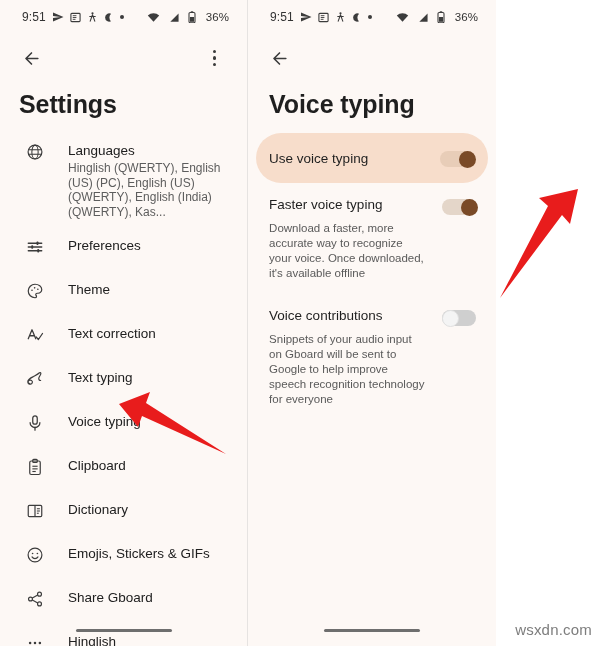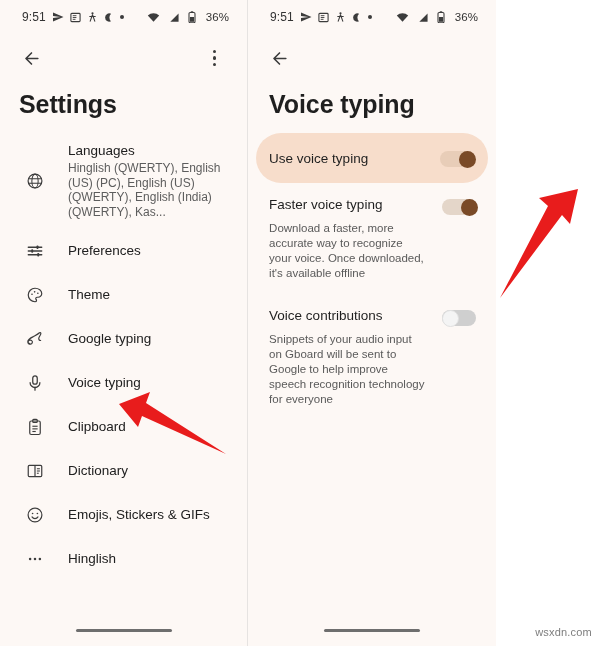--- a/index.html
+++ b/index.html
@@ -83,21 +83,21 @@
     padding: 8px 0 14px 19px;
     font-weight: 700;
     letter-spacing: -0.1px;
   }
   .right .page-title { padding-left: 21px; }
 
   
   .list { padding: 0; }
   .row {
     display: flex;
-    align-items: center;
+    align-items: flex-start;
     padding: 9px 14px 9px 20px;
     min-height: 26px;
     cursor: pointer;
   }
   .row-icon {
     width: 30px;
     min-width: 30px;
     display: flex;
     justify-content: center;
     align-items: flex-start;
@@ -191,21 +191,21 @@
     pointer-events: none;
   }
   #arrow-left { left: 116px; top: 382px; }
   #arrow-right { left: 492px; top: 186px; }
 
   
   .watermark {
     position: absolute;
     right: 8px;
     bottom: 8px;
-    font-size: 11px;
+    font-size: 15px;
     color: #7d7d7d;
     letter-spacing: .2px;
   }
 </style>
 </head>
 <body>
 
 <div class="screens">
 
   <div class="phone left">
@@ -324,29 +324,40 @@
               <circle cx="8" cy="11" r="1.1" fill="#3c3c3c"></circle>
               <circle cx="11.5" cy="7.8" r="1.1" fill="#3c3c3c"></circle>
               <circle cx="15.8" cy="9.6" r="1.1" fill="#3c3c3c"></circle>
             </svg>
         </div>
         <div class="row-text">
           <div class="row-title">Theme</div>
         </div>
       </div>
 
+      <div class="row">
+        <div class="row-icon">
+          <svg width="18" height="18" viewBox="0 0 24 24">
+              <path d="M3 17 L8 5 L13 17 M5 13 H11" fill="none" stroke="#3c3c3c" stroke-width="1.7" stroke-linecap="round" stroke-linejoin="round"></path>
+              <path d="M13.5 14.5 L16.5 18 L22 10" fill="none" stroke="#3c3c3c" stroke-width="1.7" stroke-linecap="round" stroke-linejoin="round"></path>
+            </svg>
+        </div>
+        <div class="row-text">
+          <div class="row-title">Text correction</div>
+        </div>
+      </div>
 
       <div class="row">
         <div class="row-icon">
           <svg width="18" height="18" viewBox="0 0 24 24">
               <path d="M5 18c-1.6 0-2.6-1.3-2-2.8.7-1.7 3.2-2.2 4.6-1 1.6 1.3.9 4-1.2 4.6-2.2.6-4-1-4-3.2 0-3.3 4.5-5.3 7.4-6.8C13 7 16 5.6 17.5 4c.9-1 2.6-.5 2.3 1-.4 2-2.8 4-2.8 6.4 0 1.6 1.2 2.6 2.5 2.6" fill="none" stroke="#3c3c3c" stroke-width="1.6" stroke-linecap="round"></path>
             </svg>
         </div>
         <div class="row-text">
-          <div class="row-title">Google typing</div>
+          <div class="row-title">Text typing</div>
         </div>
       </div>
 
       <div class="row">
         <div class="row-icon">
           <svg width="18" height="18" viewBox="0 0 24 24">
               <rect x="9" y="2.5" width="6" height="11" rx="3" fill="none" stroke="#3c3c3c" stroke-width="1.7"></rect>
               <path d="M5.5 11.5a6.5 6.5 0 0 0 13 0" fill="none" stroke="#3c3c3c" stroke-width="1.7" stroke-linecap="round"></path>
               <line x1="12" y1="18" x2="12" y2="21.5" stroke="#3c3c3c" stroke-width="1.7" stroke-linecap="round"></line>
             </svg>
@@ -393,20 +404,34 @@
               <circle cx="8.8" cy="10" r="1.1" fill="#3c3c3c"></circle>
               <circle cx="15.2" cy="10" r="1.1" fill="#3c3c3c"></circle>
               <path d="M8 14.5c1 1.6 2.4 2.3 4 2.3s3-.7 4-2.3" fill="none" stroke="#3c3c3c" stroke-width="1.5" stroke-linecap="round"></path>
             </svg>
         </div>
         <div class="row-text">
           <div class="row-title">Emojis, Stickers &amp; GIFs</div>
         </div>
       </div>
 
+      <div class="row">
+        <div class="row-icon">
+          <svg width="18" height="18" viewBox="0 0 24 24">
+              <circle cx="18" cy="5.5" r="2.6" fill="none" stroke="#3c3c3c" stroke-width="1.6"></circle>
+              <circle cx="6" cy="12" r="2.6" fill="none" stroke="#3c3c3c" stroke-width="1.6"></circle>
+              <circle cx="18" cy="18.5" r="2.6" fill="none" stroke="#3c3c3c" stroke-width="1.6"></circle>
+              <line x1="8.4" y1="10.8" x2="15.7" y2="6.7" stroke="#3c3c3c" stroke-width="1.6"></line>
+              <line x1="8.4" y1="13.2" x2="15.7" y2="17.3" stroke="#3c3c3c" stroke-width="1.6"></line>
+            </svg>
+        </div>
+        <div class="row-text">
+          <div class="row-title">Share Gboard</div>
+        </div>
+      </div>
 
       <div class="row">
         <div class="row-icon">
           <svg width="18" height="18" viewBox="0 0 24 24">
               <circle cx="5.5" cy="12" r="1.7" fill="#3c3c3c"></circle>
               <circle cx="12" cy="12" r="1.7" fill="#3c3c3c"></circle>
               <circle cx="18.5" cy="12" r="1.7" fill="#3c3c3c"></circle>
             </svg>
         </div>
         <div class="row-text">

